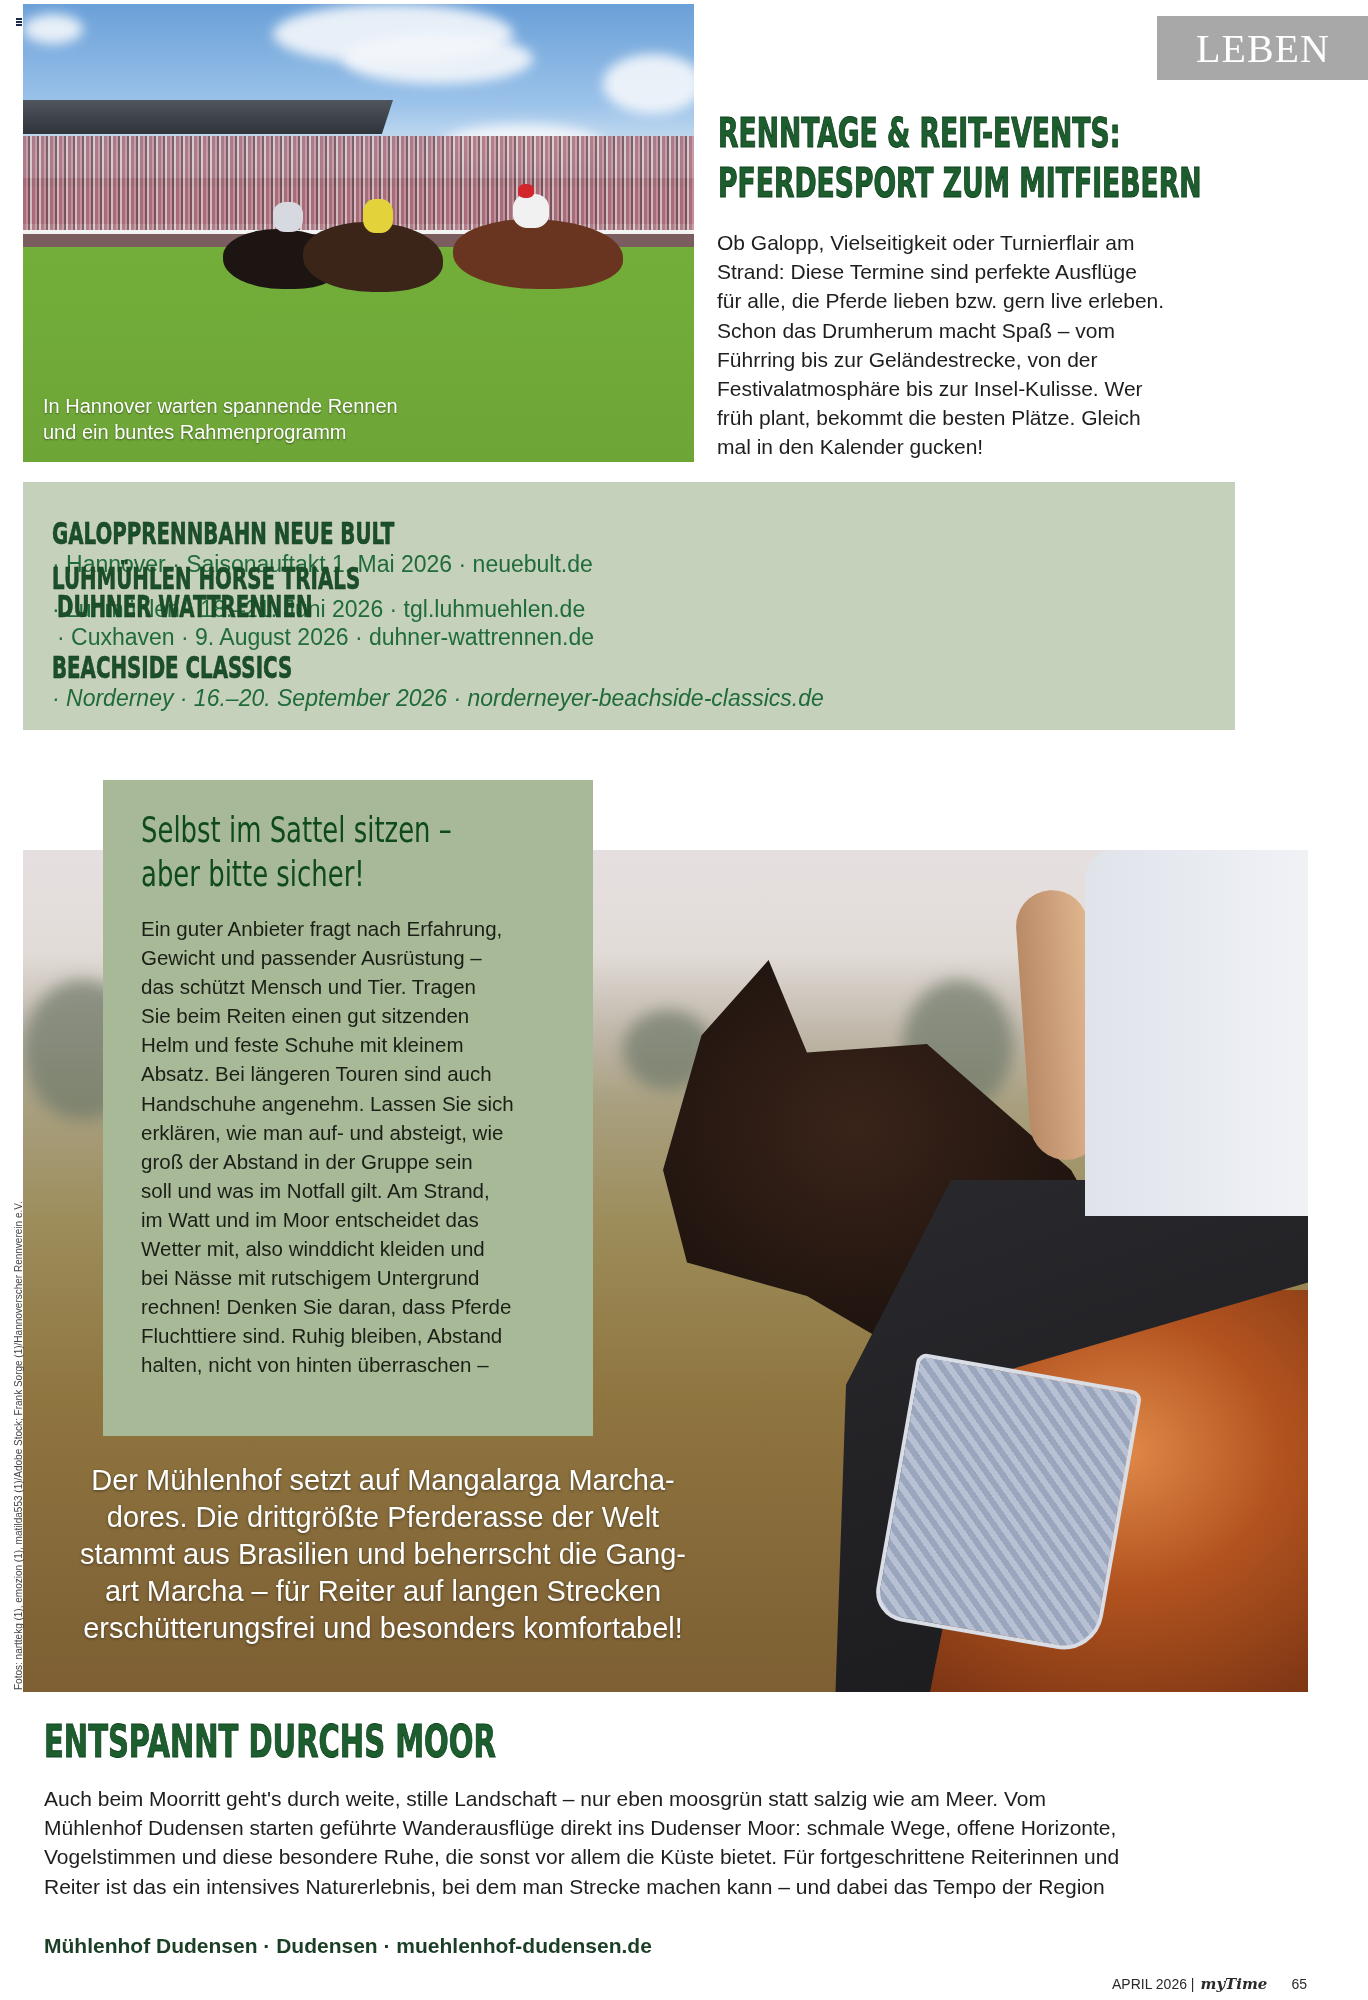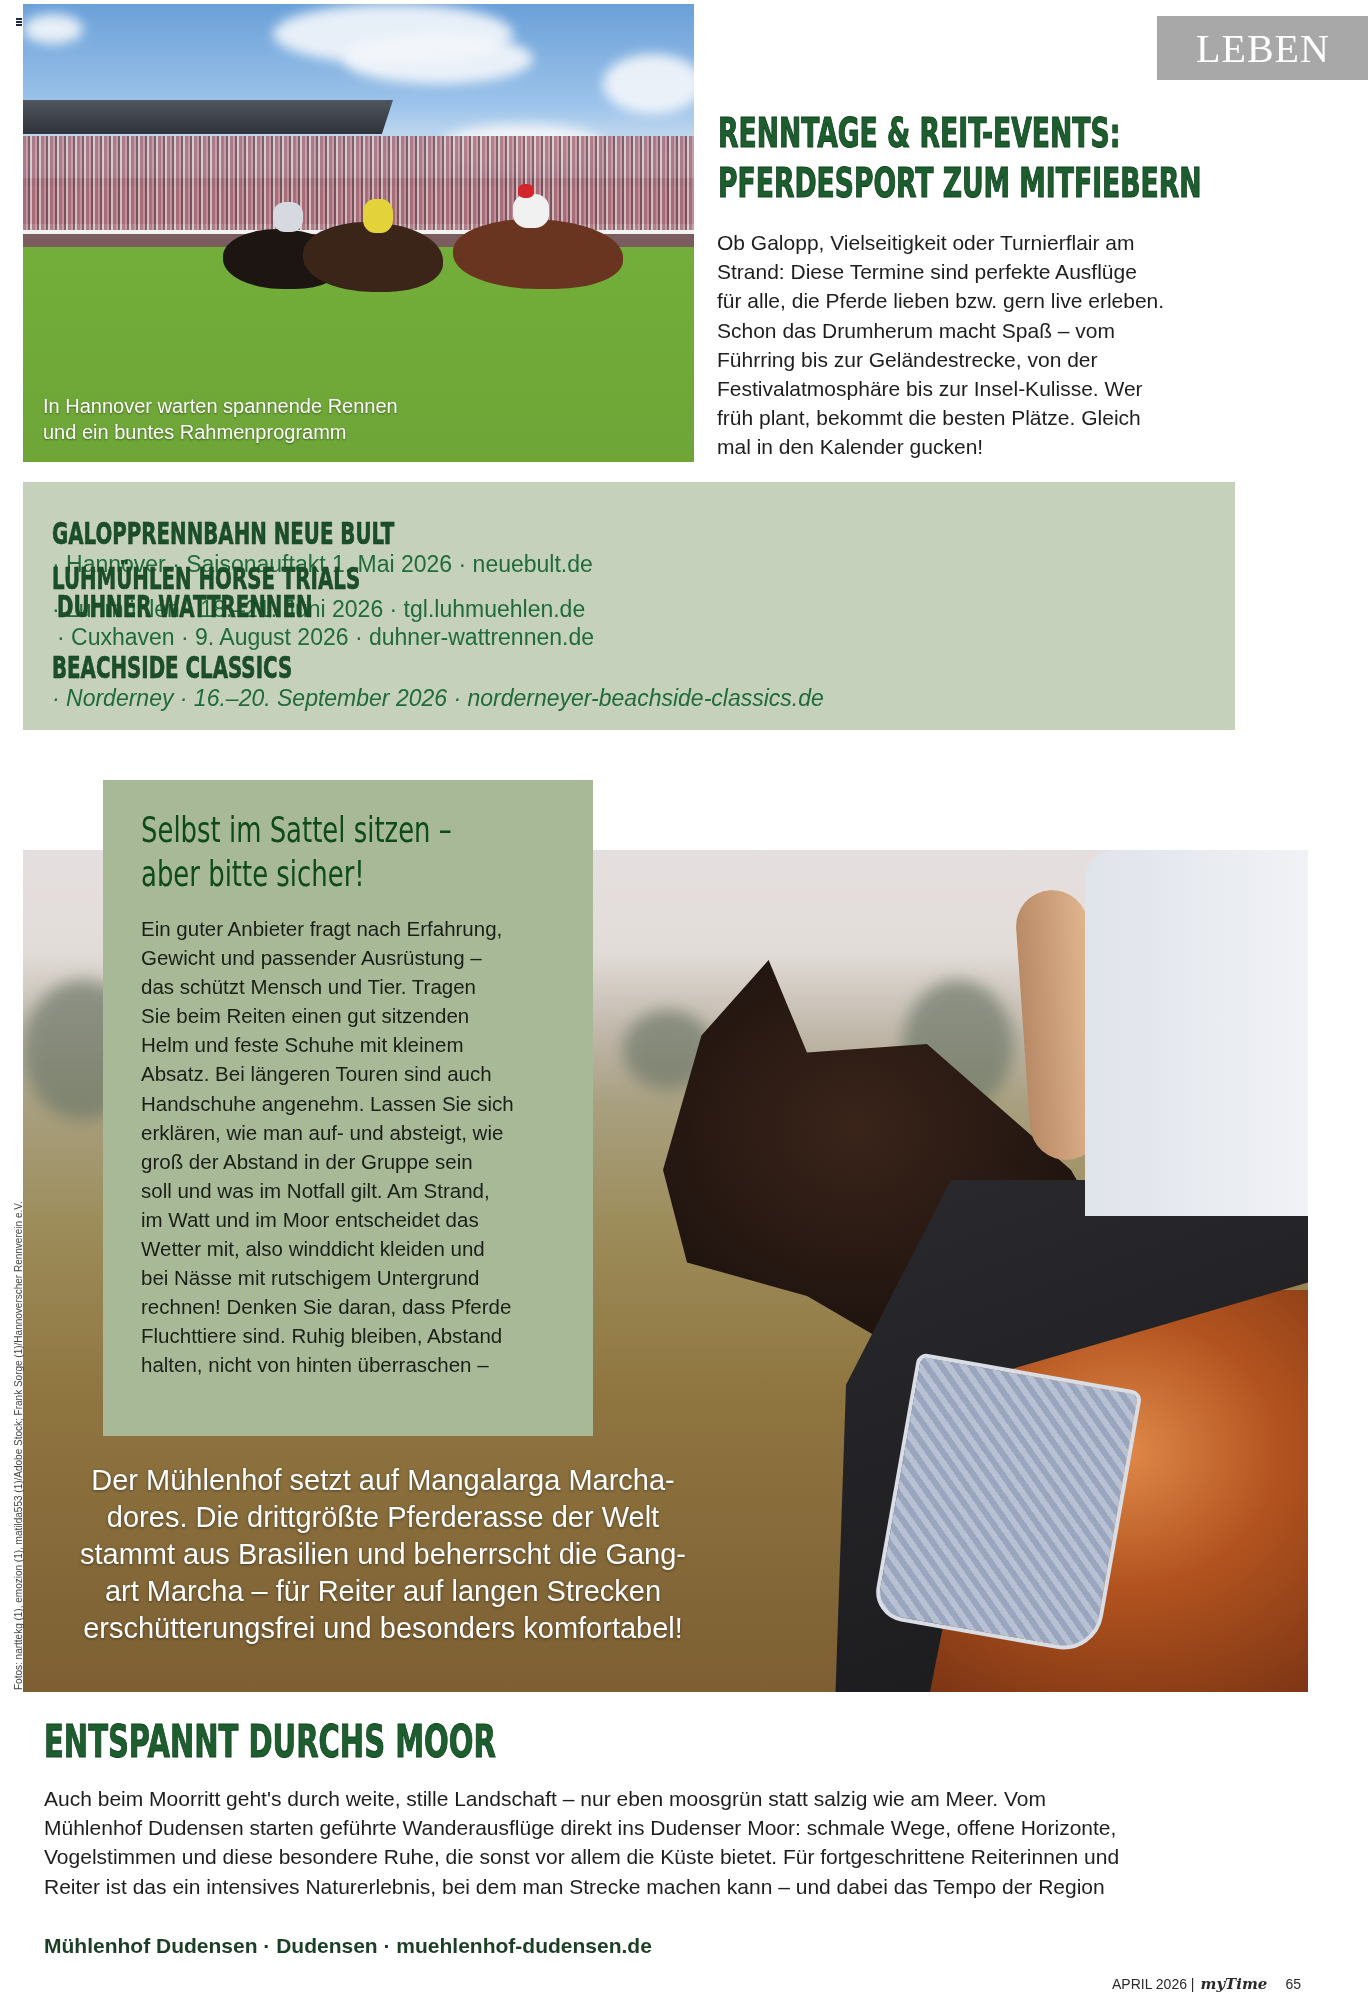--- a/index.html
+++ b/index.html
@@ -138,21 +138,21 @@
   }
   .contact-bottom {
     left: 44px; top: 1931px;
     font-size: 21px; line-height: 29px; font-weight: bold; color: #1b3f25;
   }
 
   
   .footer { left: 1112px; top: 1975px; display:flex; align-items:center; gap: 6px;
     font-size: 14px; color: #2a2a2a; }
   .footer .brand { font-family: "DejaVu Serif", serif; font-style: italic; font-weight: bold; font-size: 15px; }
-  .footer .page { margin-left: 12px; }
+  .footer .page { margin-left: 18px; }
 </style>
 </head>
 <body>
 
 <div class="abs corner-mark"></div>
 
 <div class="abs section-label">LEBEN</div>
 
 <div class="abs photo-race">
   <div class="cloud" style="left:250px;top:0;width:240px;height:60px;"></div>

